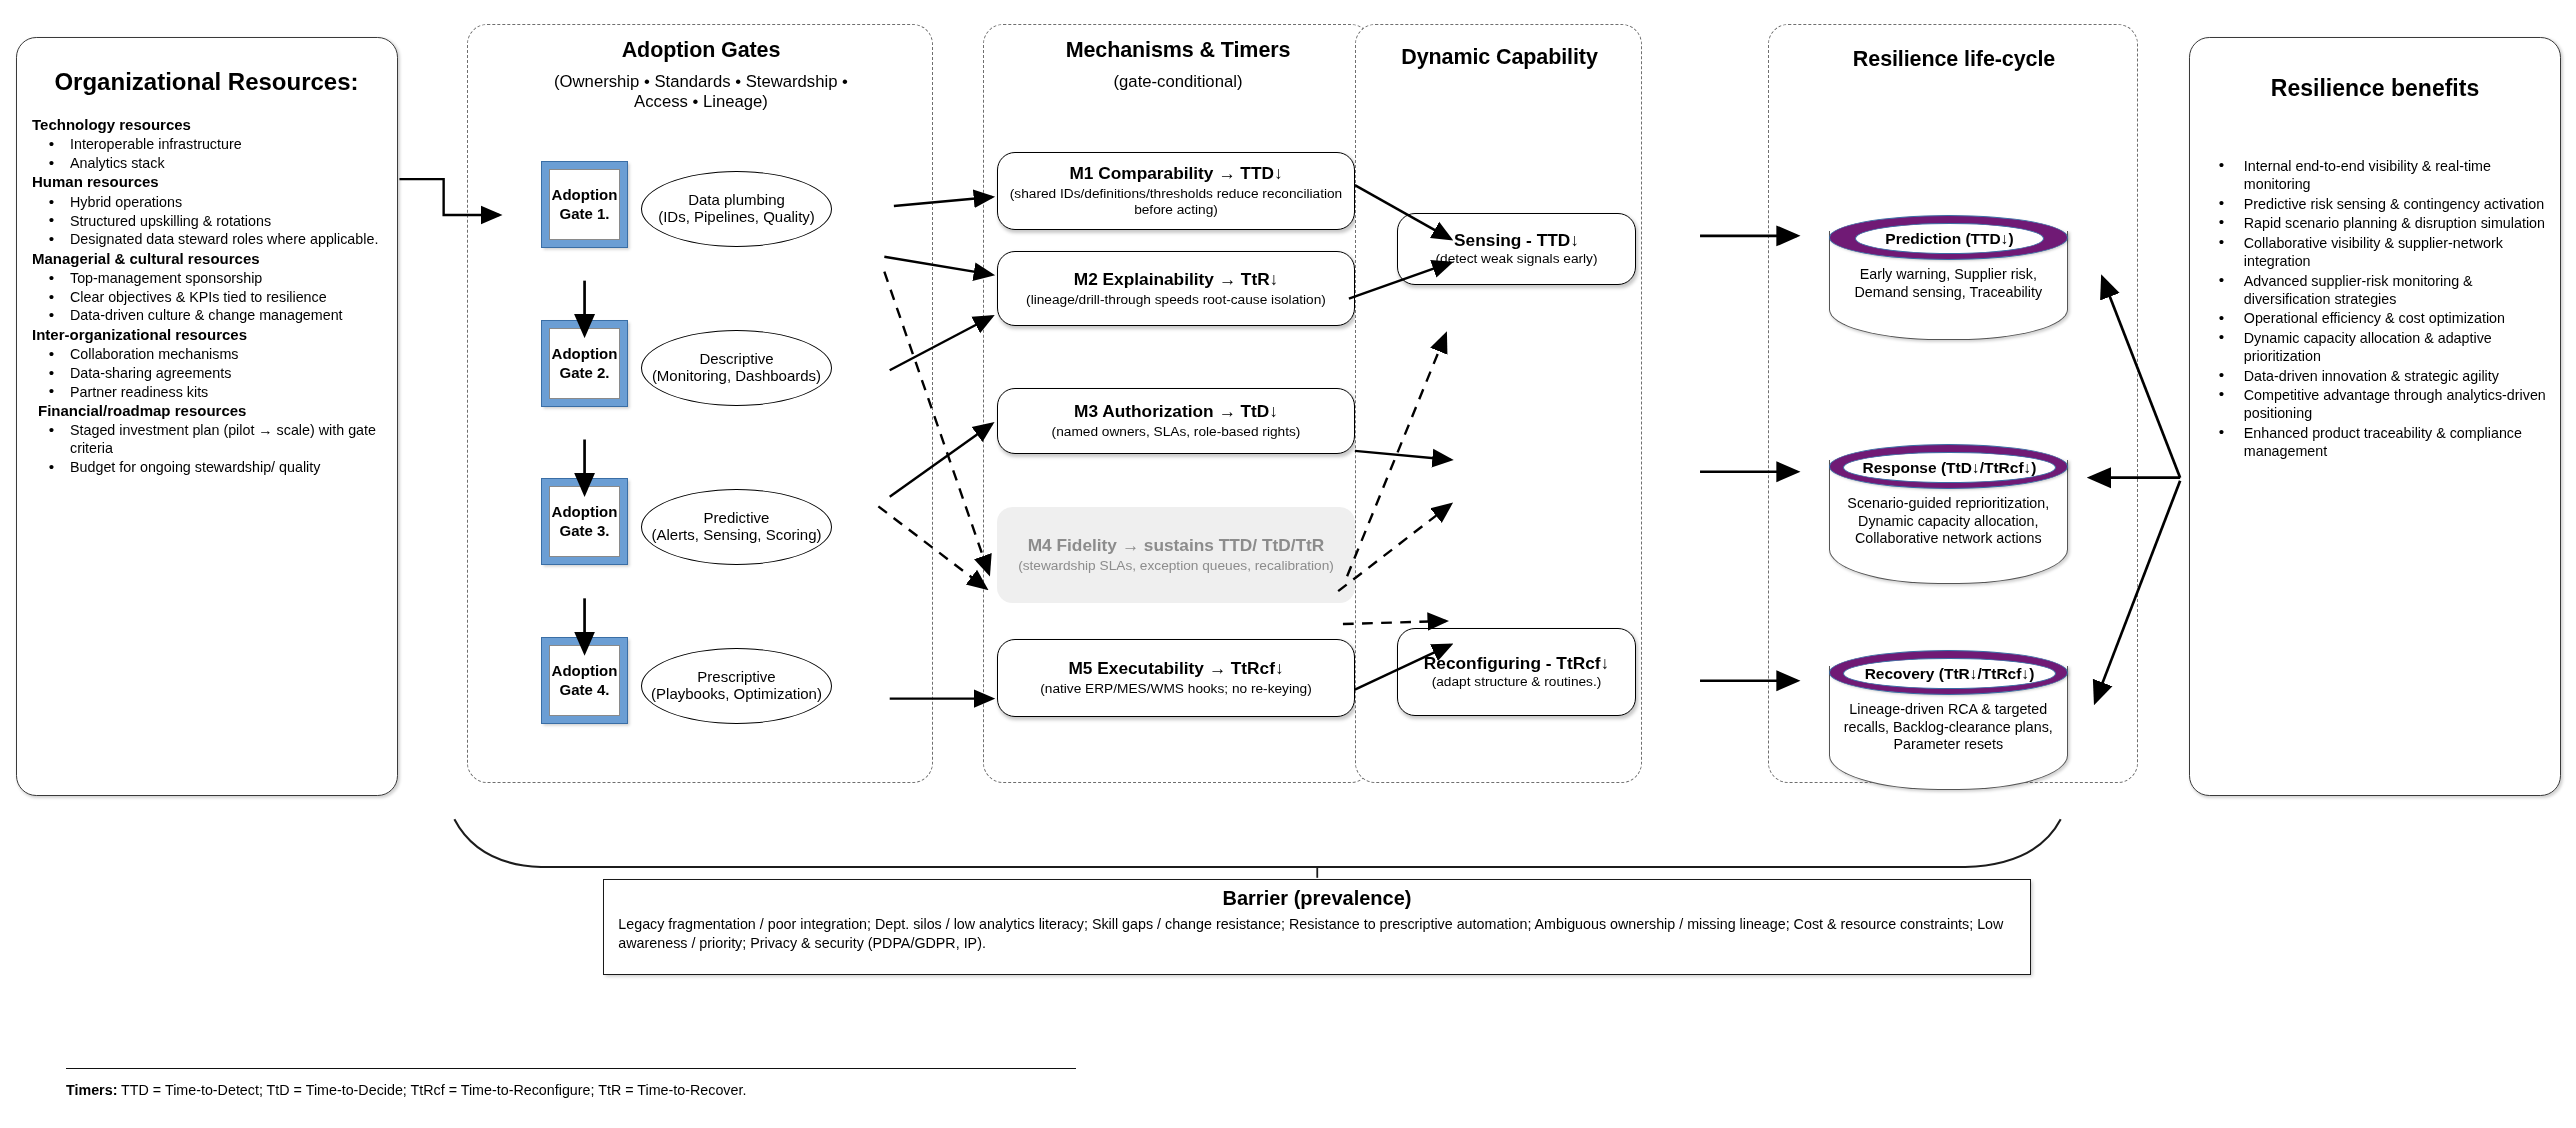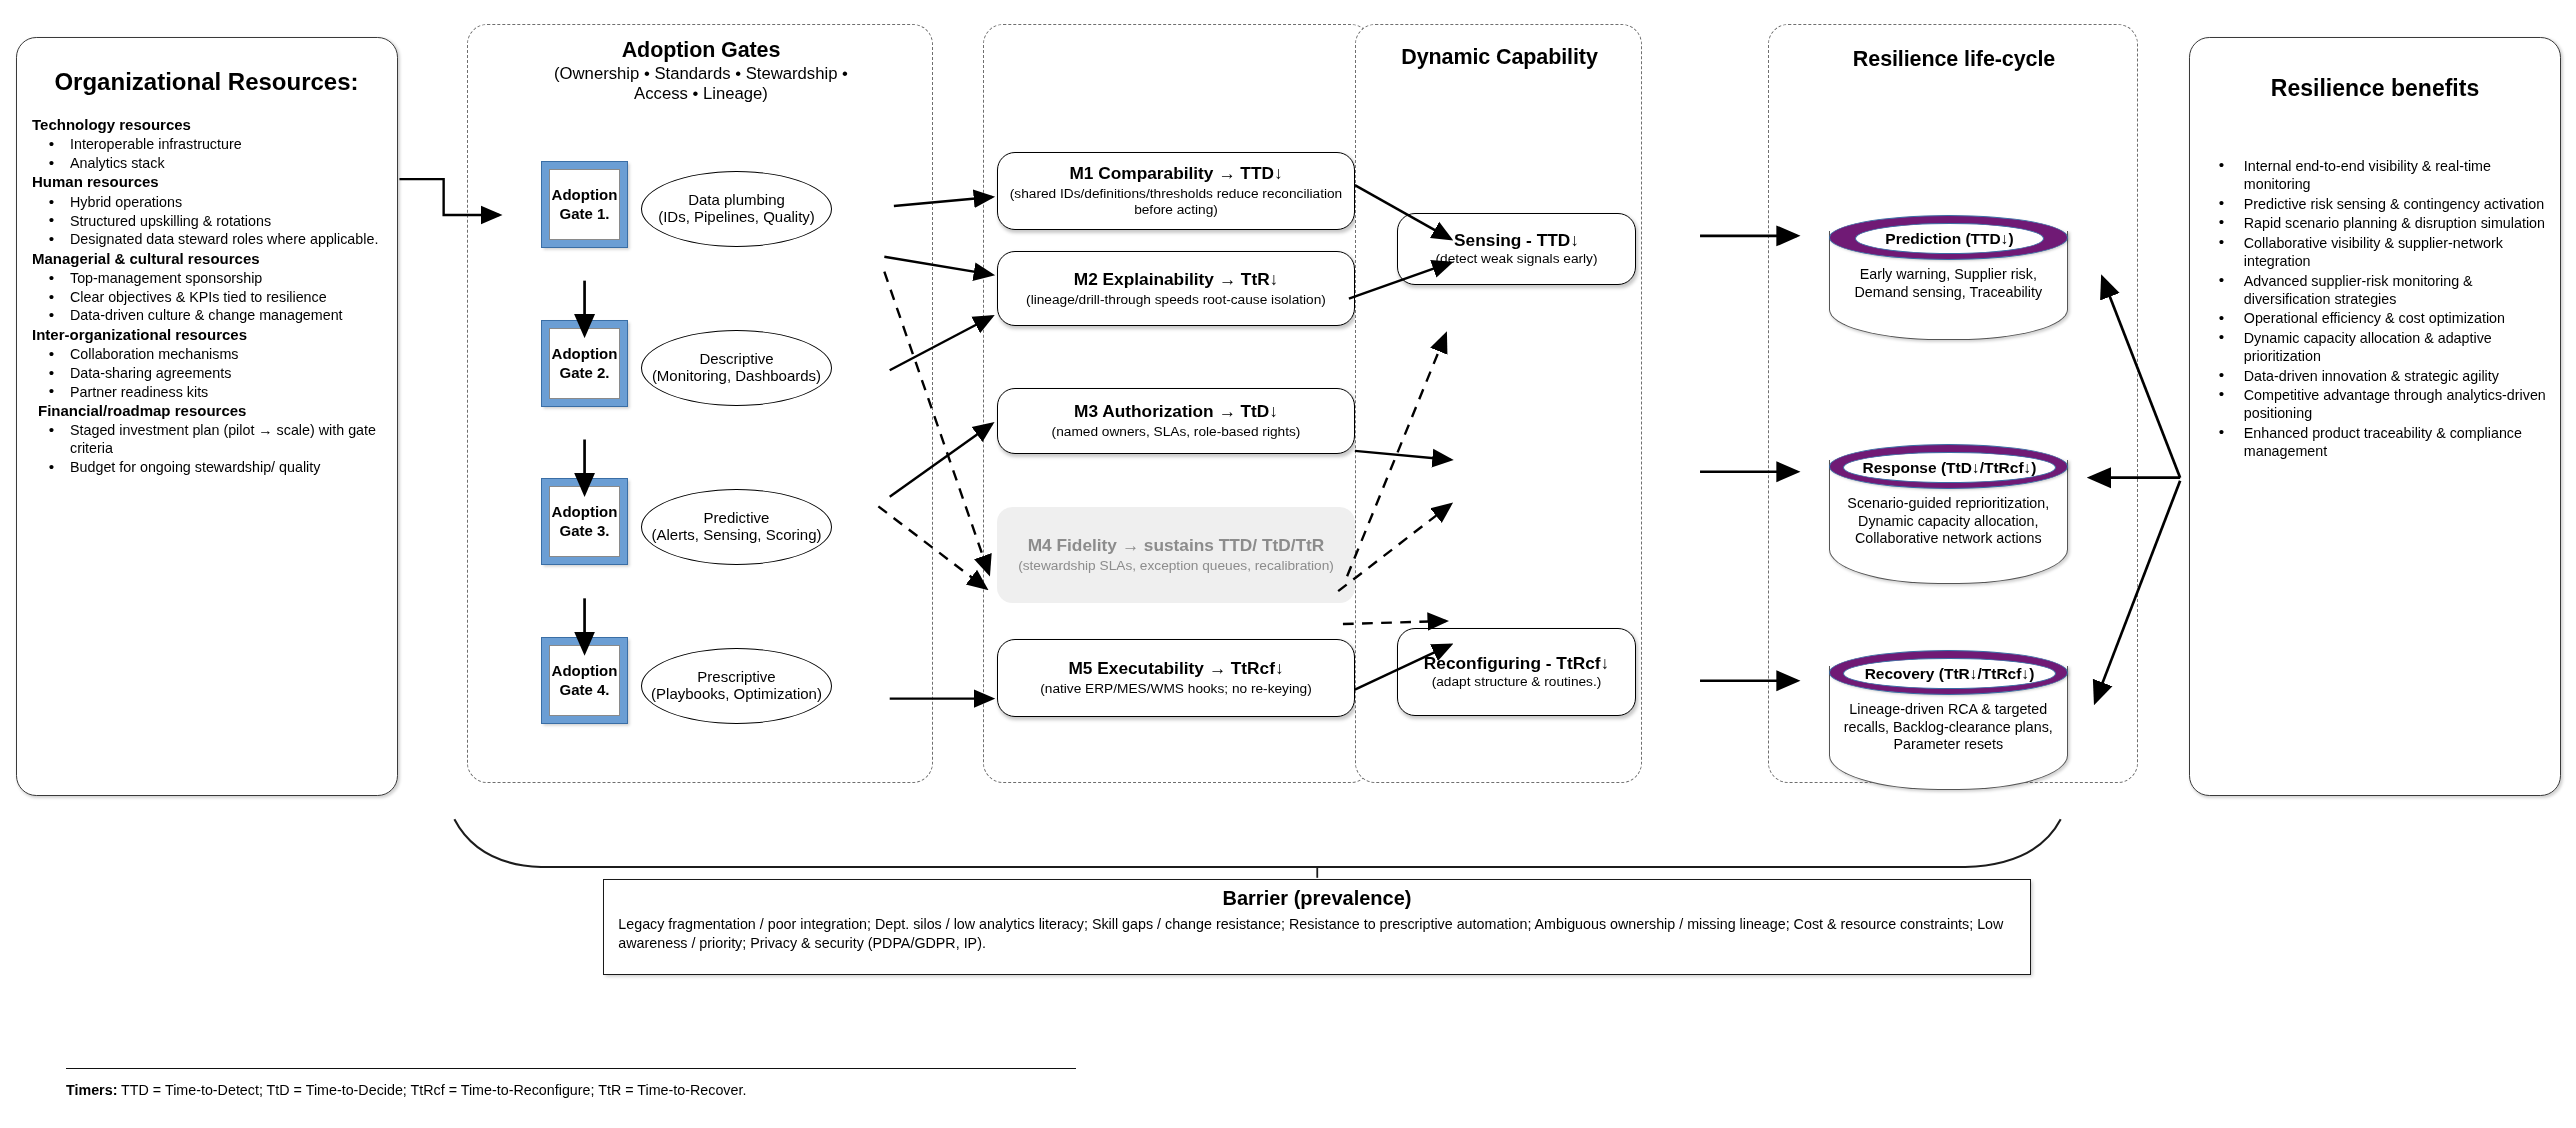--- a/index.html
+++ b/index.html
@@ -38,21 +38,21 @@
     text-align:center;
     font-weight:bold;
     font-size:21.5px;
     line-height:1.12;
     letter-spacing:-0.1px;
   }
   .col-sub {
     text-align:center;
     font-size:16.7px;
     line-height:1.2;
-    margin-top:2px;
+    margin-top:10px;
   }
 
   
   #resources { left:15.5px; top:37px; width:382px; height:759px; padding:13px 15.5px 6px 15.5px; }
   #resources .title {
     font-size:24px; font-weight:bold; text-align:center; margin:16.7px 0 20.3px 0;
   }
   .res-head { font-size:15px; font-weight:bold; margin:1.2px 0 0.6px 0; line-height:1.25;}
   .res-head.indent { padding-left:6px; }
   ul.res-list { list-style:none; margin:0 0 1.2px 0; padding:0; }
@@ -338,20 +338,24 @@
       <div class="l1">Predictive</div>
       <div class="l2">(Alerts, Sensing, Scoring)</div>
     </div>
     <div class="ellipse" style="left:173px; top:623px; width:191px; height:76px;">
       <div class="l1">Prescriptive</div>
       <div class="l2">(Playbooks, Optimization)</div>
     </div>
   </div>
 
   <div class="panel-dashed" id="mechcol">
+    <div class="hdr">
+      <div class="col-title">Mechanisms &amp; Timers</div>
+      <div class="col-sub">(gate-conditional)</div>
+    </div>
 
     <div class="mech" style="top:127px; min-height:78px;">
       <div class="mt">M1 Comparability → TTD↓</div>
       <div class="ms">(shared IDs/definitions/thresholds reduce reconciliation before acting)</div>
     </div>
     <div class="mech" style="top:226px; min-height:75px;">
       <div class="mt">M2 Explainability → TtR↓</div>
       <div class="ms">(lineage/drill-through speeds root-cause isolation)</div>
     </div>
     <div class="mech" style="top:363px; min-height:66px;">

